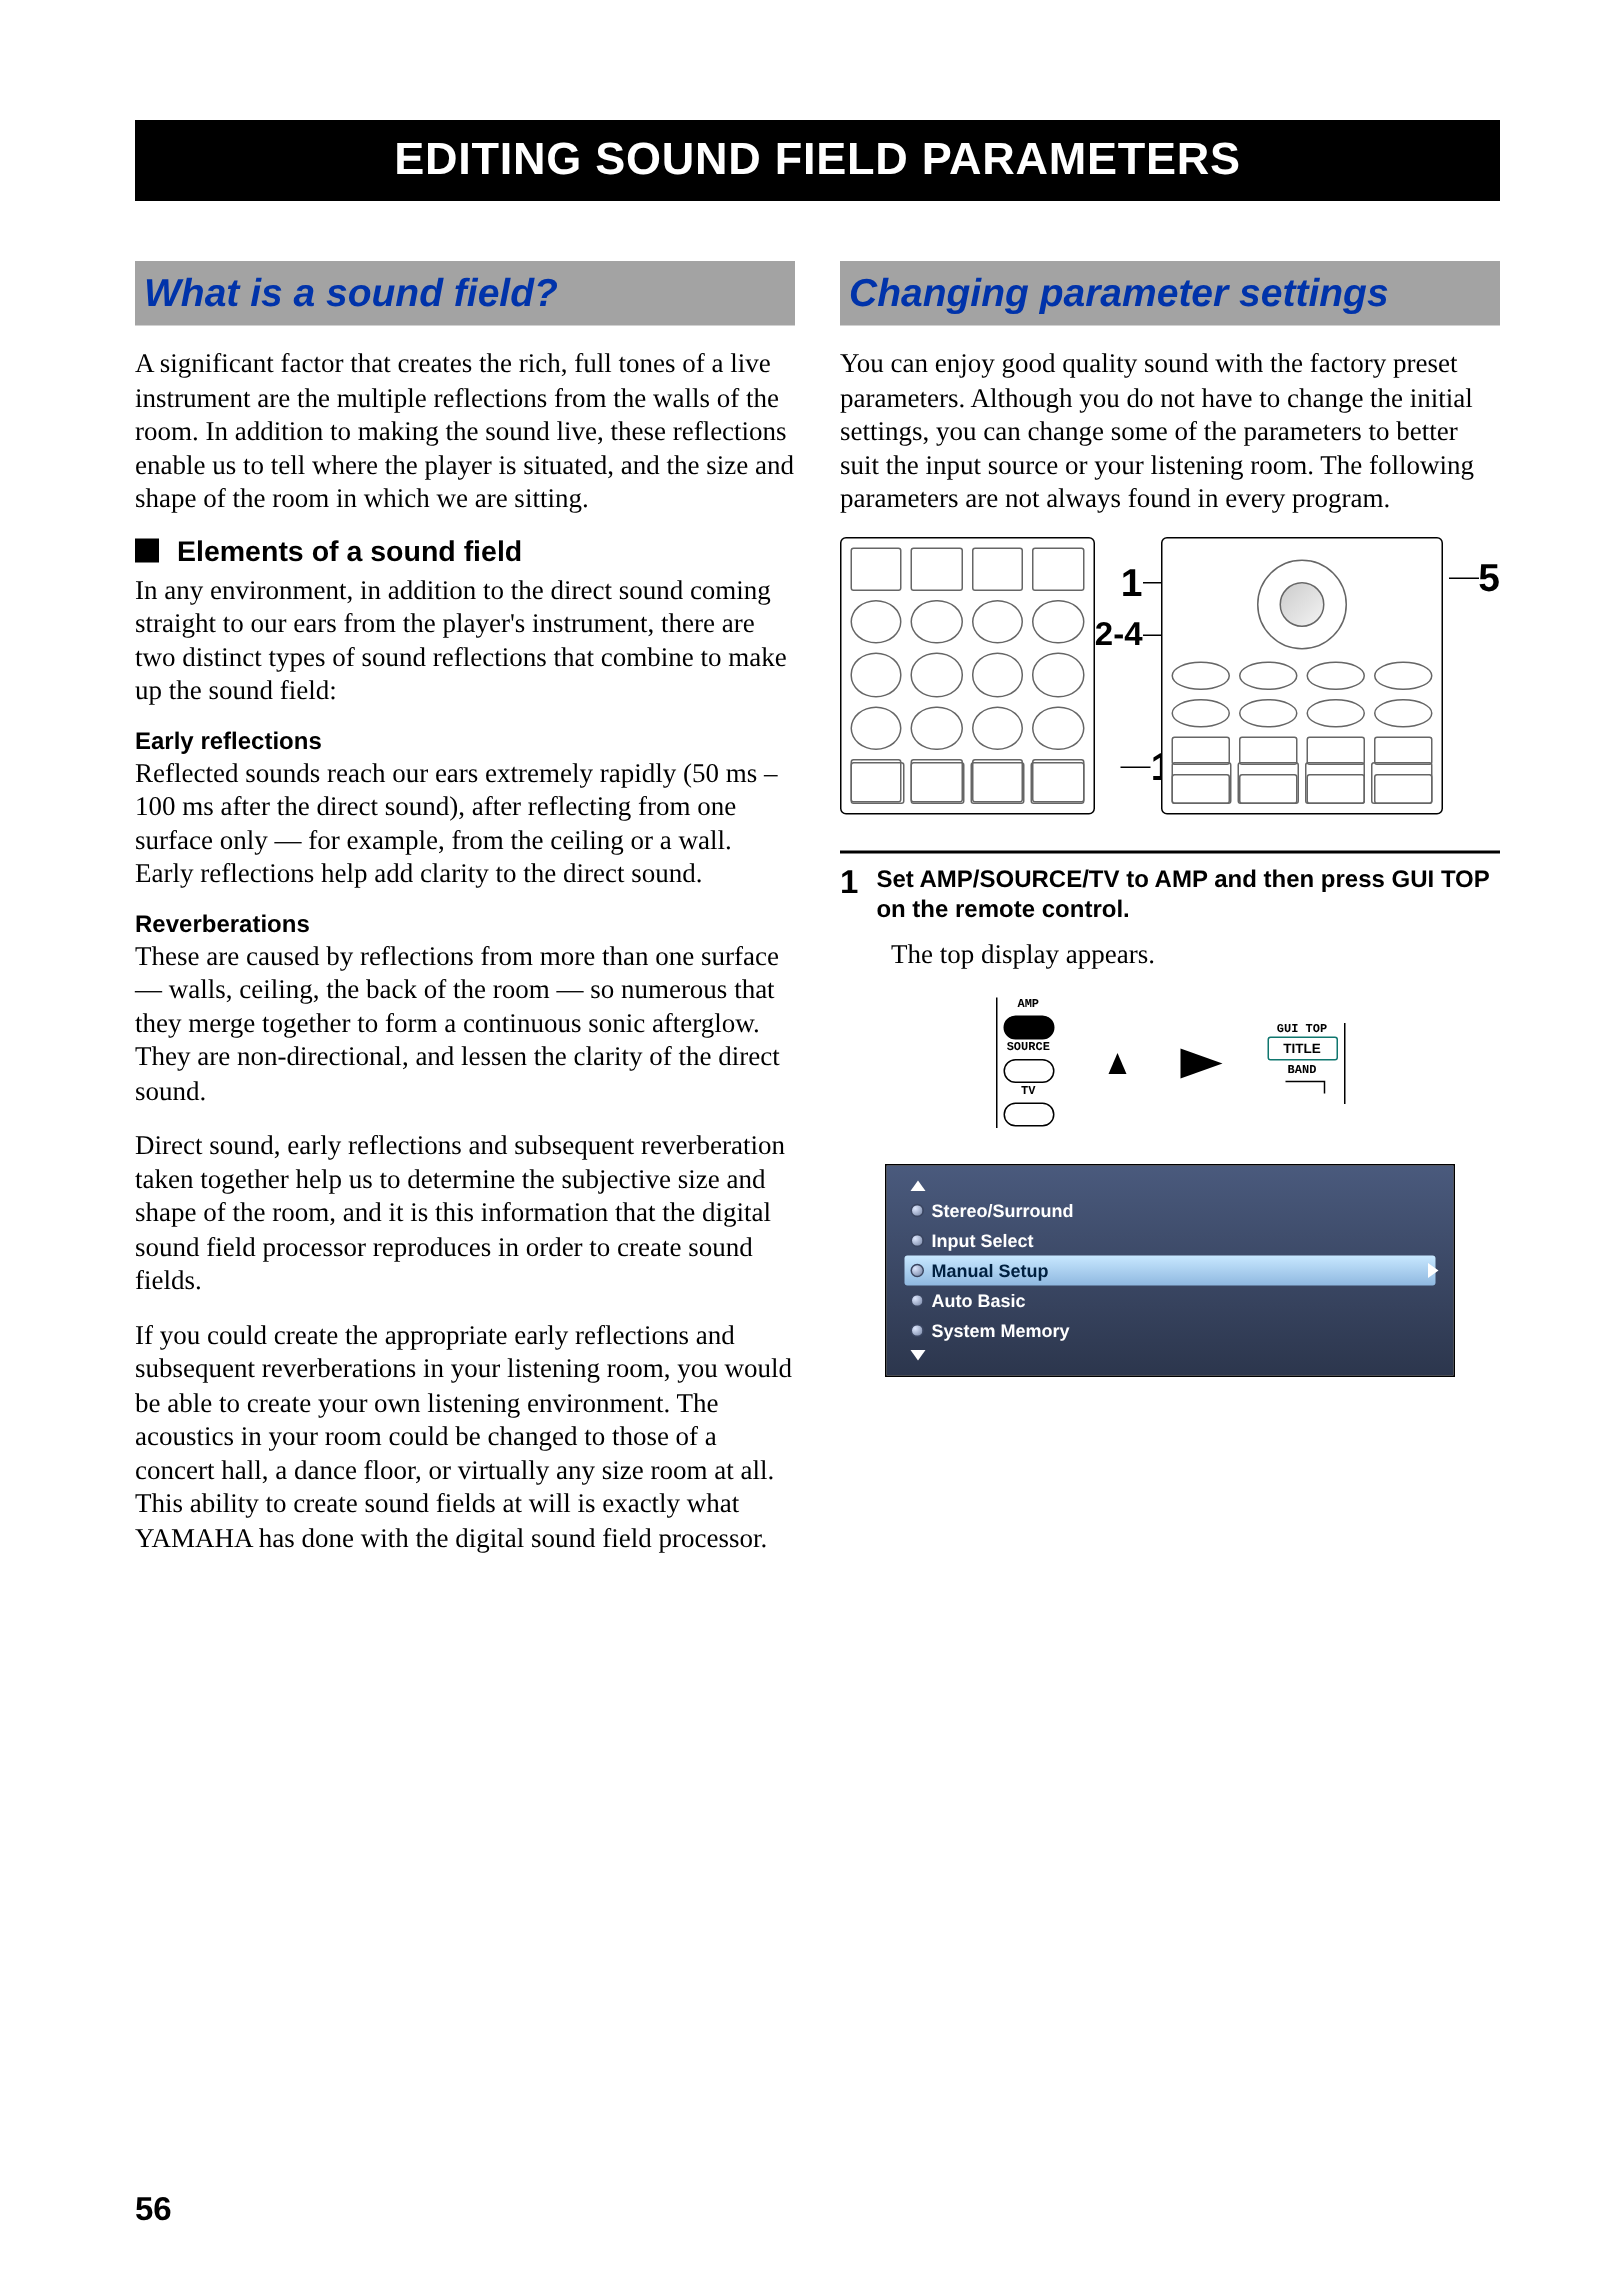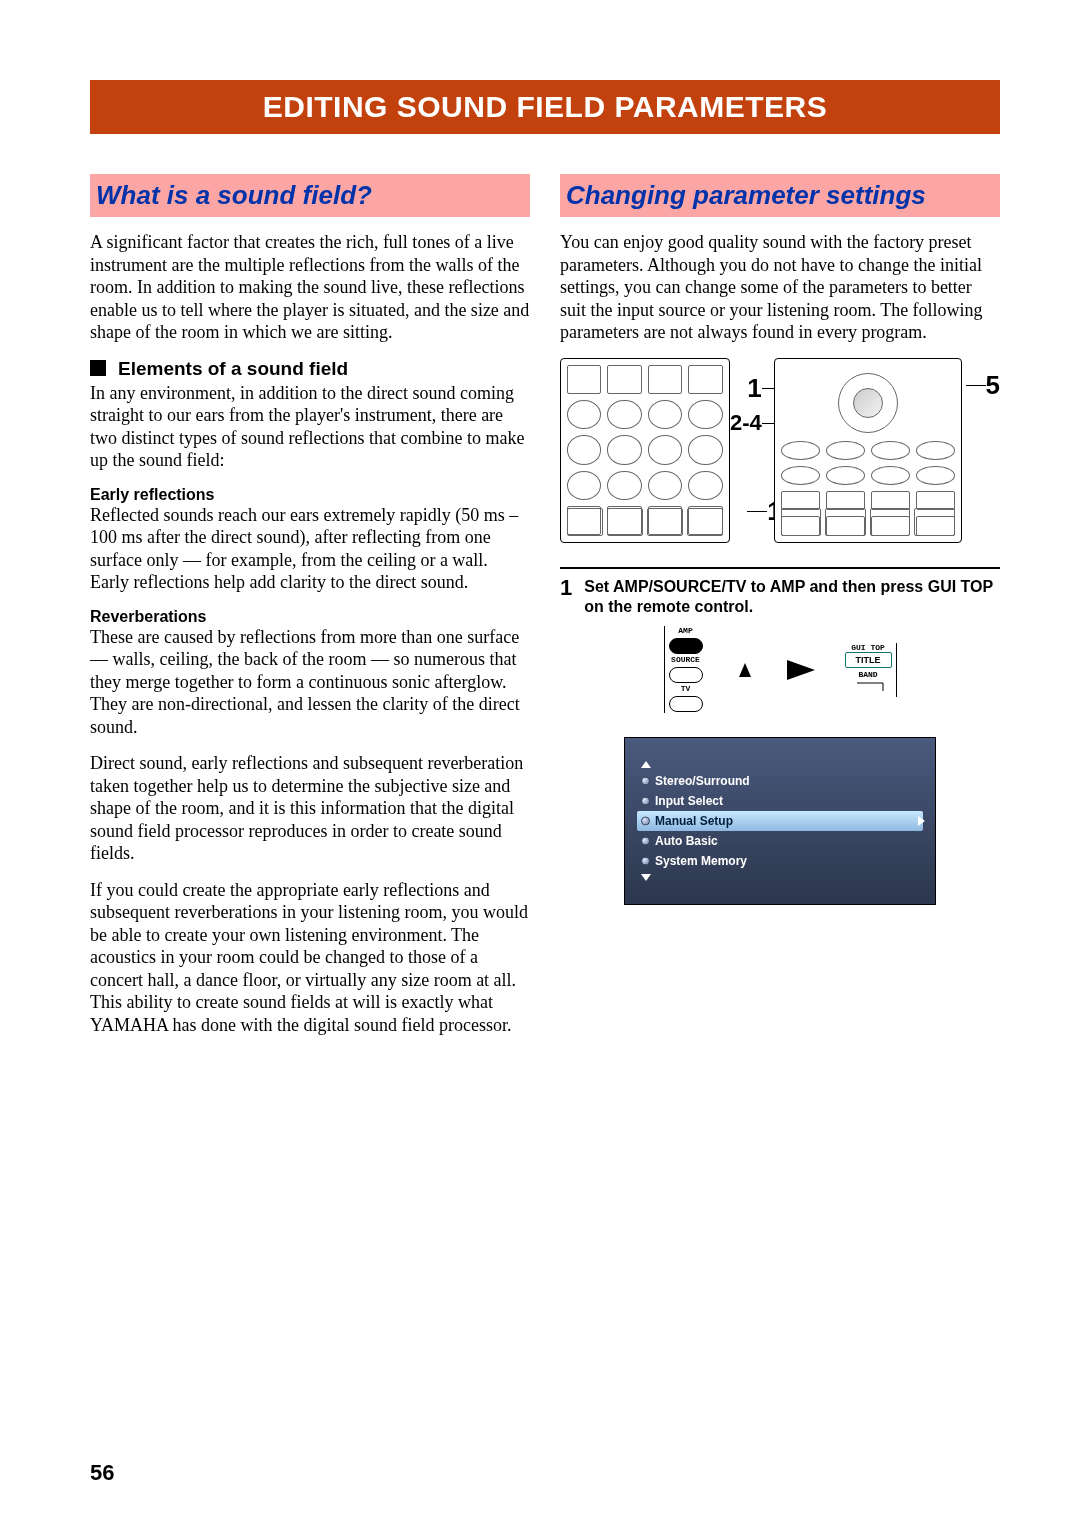--- a/index.html
+++ b/index.html
@@ -6,38 +6,38 @@
   body {
     width: 1080px;
     height: 1526px;
     background: #fff;
     font-family: "Times New Roman", Times, serif;
     color: #000;
     padding: 80px 80px 40px 90px;
     position: relative;
   }
   .title-bar {
-    background: #c2410c;
+    background: #000000;
     color: #fff;
     text-align: center;
     font-family: Arial, Helvetica, sans-serif;
     font-weight: 900;
     font-size: 30px;
     padding: 10px 0;
     letter-spacing: 0.5px;
     margin-bottom: 40px;
   }
   .columns {
     display: flex;
     gap: 30px;
   }
   .col { flex: 1; }
   .section-head {
     color: #0033aa;
-    background: #fca5a5;
+    background: #a3a3a3;
     font-family: Arial, Helvetica, sans-serif;
     font-style: italic;
     font-weight: 900;
     font-size: 26px;
     padding: 6px 2px 6px 6px;
     margin-bottom: 14px;
     letter-spacing: 0px;
   }
   p.body {
     font-size: 18px;
@@ -151,25 +151,25 @@
     border-bottom:14px solid #000; margin:0 6px;
   }
   .rarrow {
     width:0;height:0;border-top:10px solid transparent;border-bottom:10px solid transparent;
     border-left:28px solid #000;
   }
   .mini-title { border:1px solid #0f766e; border-radius:2px; padding:2px 10px; font-size:9px; font-family:Arial; font-weight:bold; }
   .mini-title-wrap { text-align:center; }
 
   .gui-panel {
-    width: 312px;
+    width: 380px;
     margin: 0 auto 20px auto;
     background: linear-gradient(#4a5a7d,#2c364d);
     border: 1px solid #000;
-    padding: 23px 6px;
+    padding: 10px 6px;
     position: relative;
   }
   .gui-row { display:flex; }
   .gui-col { flex:1; padding:0 6px; }
   .gui-item {
     color:#fff; font-family:Arial; font-size:12px; font-weight:bold;
     padding:3px 4px 3px 18px; position:relative;
   }
   .gui-item:before {
     content:""; position:absolute; left:4px; top:50%; transform:translateY(-50%);
@@ -317,20 +317,21 @@
           <span class="c5">5</span>
         </div>
       </div>
     </div>
 
     <div class="step-rule"></div>
     <div class="step">
       <div class="num">1</div>
       <div class="txt">Set AMP/SOURCE/TV to AMP and then press GUI TOP on the remote control.</div>
     </div>
+    <div class="step-body">The top display appears.</div>
 
     <div class="remote-mini">
       <div style="border-left:1px solid #000; padding-left:4px;">
         <div class="mini-left">
           <div class="mini-lbl">AMP</div>
           <div class="mini-btn filled"></div>
           <div class="mini-lbl">SOURCE</div>
           <div class="mini-btn"></div>
           <div class="mini-lbl">TV</div>
           <div class="mini-btn"></div>

